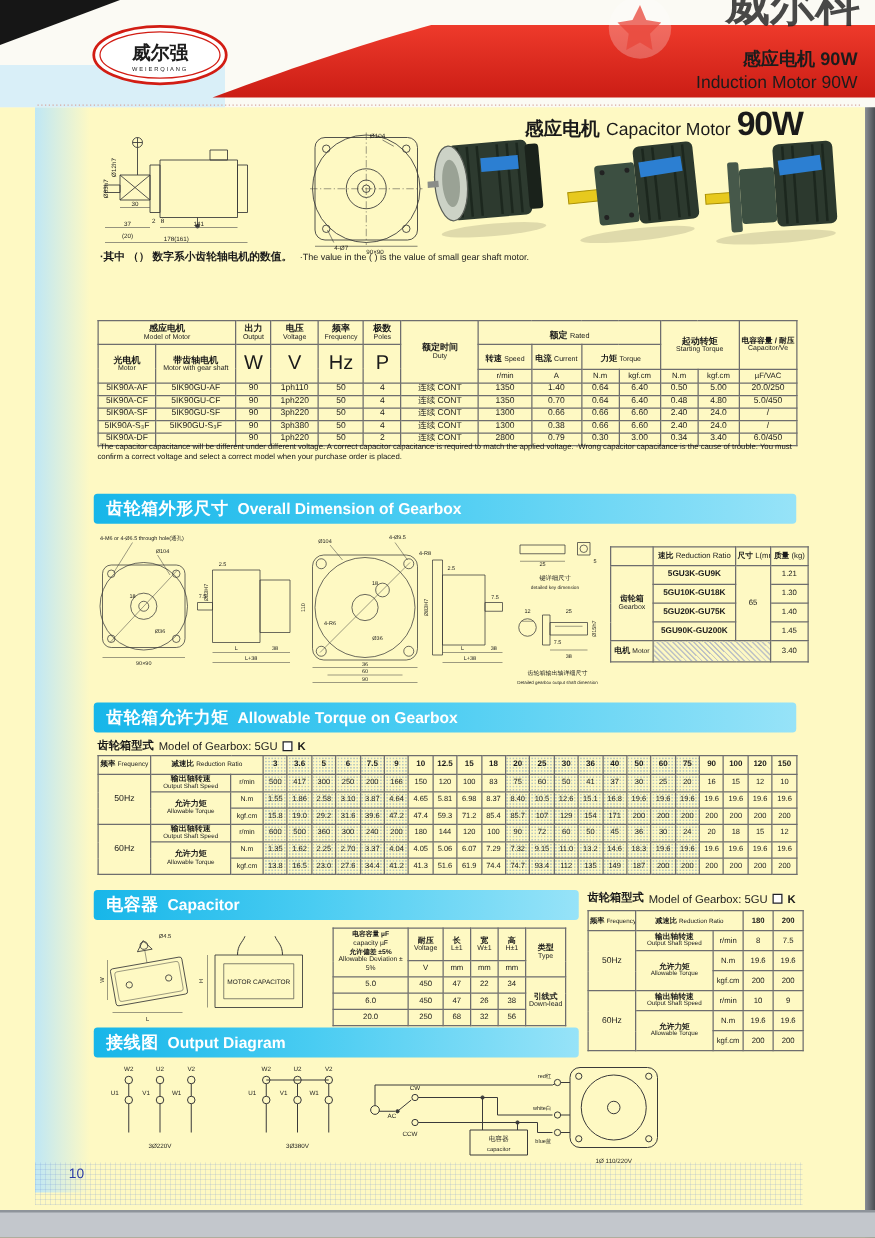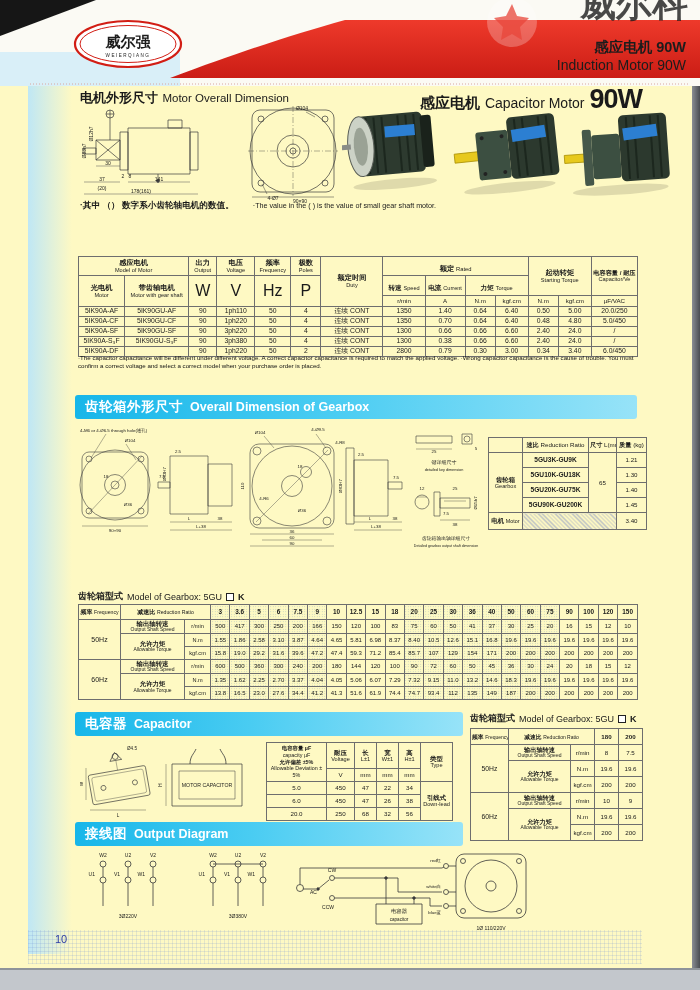--- a/index.html
+++ b/index.html
@@ -96,24 +96,20 @@
       <ellipse cx="128" cy="44" rx="53" ry="23" fill="#ffffff" stroke="#d21d14" stroke-width="2.2"></ellipse>
       <ellipse cx="128" cy="44" rx="48" ry="18.5" fill="none" stroke="#d21d14" stroke-width="1"></ellipse>
       <text x="128" y="47" text-anchor="middle" font-size="15" font-weight="bold" fill="#d21d14">威尔强</text>
       <text x="128" y="57" text-anchor="middle" font-size="4.6" letter-spacing="1.5" fill="#d21d14">WEIERQIANG</text>
     </g>
     <text x="686" y="52" text-anchor="end" font-size="14.5" font-weight="bold" fill="#ffffff">感应电机 90W</text>
     <text x="686" y="70" text-anchor="end" font-size="14" fill="#ffffff">Induction Motor 90W</text>
     <line x1="30" y1="84" x2="690" y2="84" stroke="#d8a8a0" stroke-width="1" stroke-dasharray="1 2"></line>
   </svg>
 
-  <div class="h1-left">
-    <span class="cn">电机外形尺寸</span>
-    <span class="en">Motor Overall Dimension</span>
-  </div>
   <div class="h1-right">
     <span class="cn">感应电机</span>
     <span class="en">Capacitor Motor</span>
     <span class="pw">90W</span>
   </div>
 
   <svg class="drw" style="position:absolute;left:80px;top:104px" width="155" height="95" viewBox="0 0 155 95" fill="none" stroke="#3a3a3a" stroke-width="0.7">
     <circle cx="30" cy="10" r="4"></circle>
       <line x1="26" y1="10" x2="34" y2="10"></line>
       <line x1="30" y1="6" x2="30" y2="14"></line>
@@ -213,21 +209,21 @@
       <g stroke="#1c271e" stroke-width="2">
           <line x1="64" y1="16" x2="64" y2="78"></line>
           <line x1="72" y1="16" x2="72" y2="78"></line>
           <line x1="88" y1="16" x2="88" y2="78"></line>
           <line x1="96" y1="16" x2="96" y2="78"></line>
         </g>
       <rect x="60" y="26" width="34" height="12" fill="#2c7fd2" transform="rotate(-4 77 32)"></rect>
     </g>
   </svg>
 
-  <div style="position:absolute;left:80px;top:200px;display:flex;gap:19px;align-items:baseline">
+  <div style="position:absolute;left:80px;top:200px;display:flex;gap:6px;align-items:baseline">
     <span style="font-size:8.6px;font-weight:bold">·其中 （） 数字系小齿轮轴电机的数值。</span>
     <span style="font-size:7.2px">·The value in the ( ) is the value of small gear shaft motor.</span>
   </div>
 
 
   <table class="tbl char-tbl">
     <colgroup>
         <col style="width:46px">
         <col style="width:64px">
         <col style="width:28px">
@@ -543,20 +539,24 @@
           <td>1.45</td>
         </tr>
     <tr style="height:17px">
       <th><b style="font-size:6.4px">电机</b> <span style="font-size:5.4px">Motor</span></th>
       <td colspan="2" class="hatch"></td>
       <td>3.40</td>
     </tr>
   </tbody>
     </table>
 
+  <div class="bar" style="left:75px;top:562px;width:562px">
+    <span class="cn">齿轮箱允许力矩</span>
+    <span class="en">Allowable Torque on Gearbox</span>
+  </div>
 
   <div class="torque-sub" style="left:78px;top:590px">
     <span>齿轮箱型式</span>
     <span style="font-weight:normal">Model of Gearbox: 5GU</span>
     <span class="box"></span>
     <span>K</span>
   </div>
 
   <table class="tbl torque-tbl">
     <colgroup>

